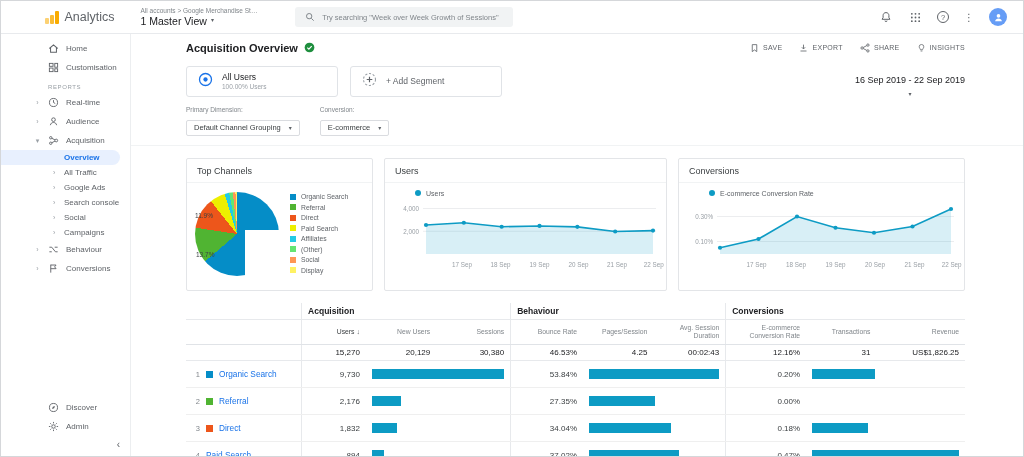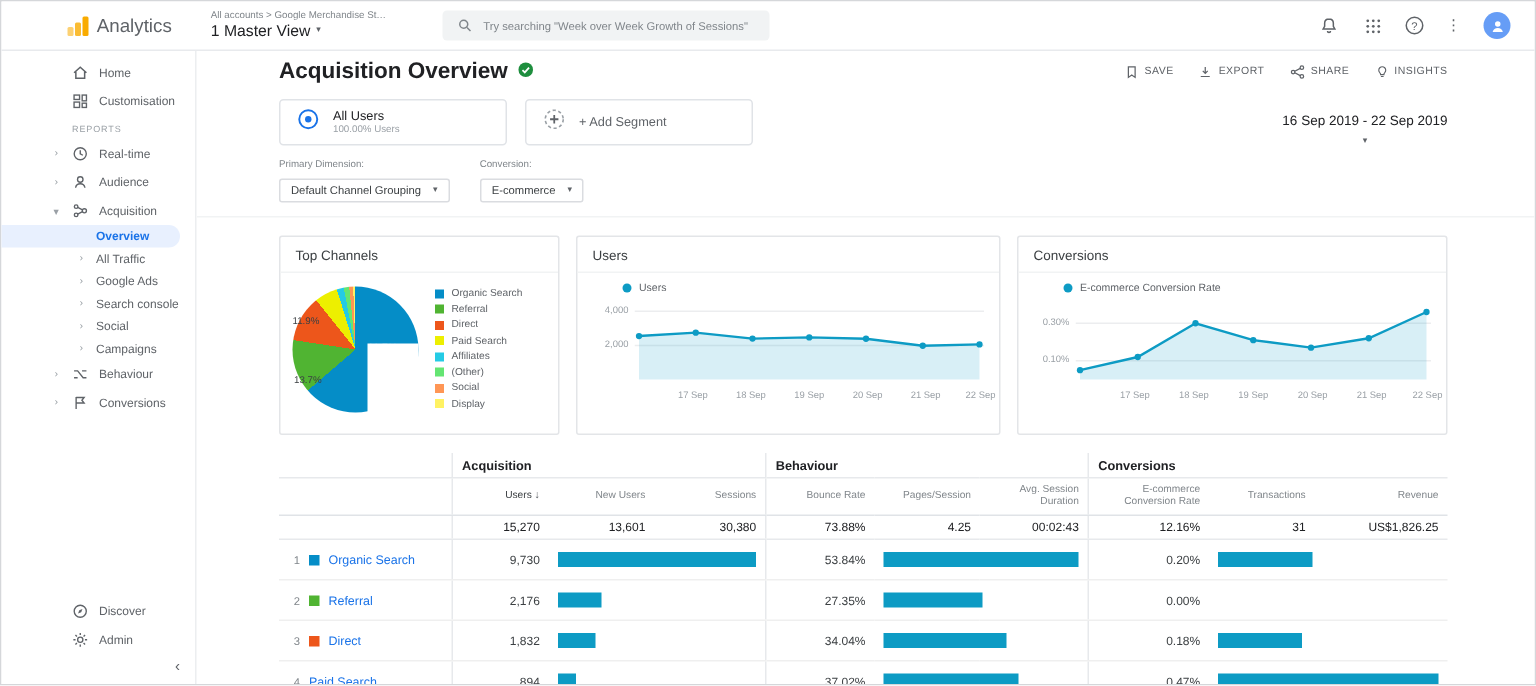--- a/index.html
+++ b/index.html
@@ -38,21 +38,21 @@
   .section-label { padding-left:47px; font-size:6px; letter-spacing:.6px; color:#9aa0a6; margin:7px 0 3px; }
   .sub-item { display:flex; align-items:center; height:15px; padding-left:52px; gap:4px; font-size:8px; color:#5f6368; cursor:pointer; }
   .sub-item .chev { font-size:7px; color:#9aa0a6; width:7px; }
   .sub-item.selected { background:#e8f0fe; color:#1a73e8; font-weight:bold; border-radius:0 14px 14px 0; margin-right:10px; padding-left:63px; }
   .sidebar-bottom { position:absolute; bottom:4px; left:0; right:0; }
   .collapse-row { display:flex; justify-content:flex-end; padding:3px 10px 2px 0; color:#5f6368; font-size:10px; cursor:pointer; }
 
   
   .main { position:absolute; top:33px; left:130px; right:0; bottom:0; background:#fff; overflow:hidden; }
   .titlebar { height:27px; display:flex; align-items:center; padding:0 58px 0 55px; }
-  .page-title { font-size:15px; font-weight:bold; color:#202124; margin-right:6px; }
+  .page-title { font-size:11px; font-weight:bold; color:#202124; margin-right:6px; }
   .title-actions { margin-left:auto; display:flex; align-items:center; gap:17px; color:#5f6368; }
   .action { display:flex; align-items:center; gap:4px; font-size:7px; letter-spacing:.3px; cursor:pointer; }
   .action svg { color:#5f6368; }
 
   .segment-band { display:flex; align-items:flex-start; padding:5px 58px 9px 55px; }
   .segment-chip { width:152px; height:31px; border:1px solid #e0e3e7; border-radius:3px; background:#fff; display:flex; align-items:center; gap:9px; padding:0 11px; margin-right:12px; cursor:pointer; }
   .chip-text { line-height:1.25; }
   .chip-title { font-size:8.5px; color:#202124; }
   .chip-sub { font-size:6.5px; color:#9aa0a6; }
   .add-chip .chip-title { color:#5f6368; }
@@ -544,23 +544,23 @@
           <th class="gs"><span>Bounce Rate</span></th>
           <th><span>Pages/Session</span></th>
           <th><span>Avg. Session Duration</span></th>
           <th class="gs"><span>E-commerce Conversion Rate</span></th>
           <th><span>Transactions</span></th>
           <th><span>Revenue</span></th>
         </tr>
         <tr class="totals-row">
           <td></td>
           <td class="gs">15,270</td>
-          <td>13,601</td>
+          <td>20,129</td>
           <td>30,380</td>
-          <td class="gs">73.88%</td>
+          <td class="gs">46.53%</td>
           <td>4.25</td>
           <td>00:02:43</td>
           <td class="gs">12.16%</td>
           <td>31</td>
           <td>US$1,826.25</td>
         </tr>
 
         <tr class="data-row">
           <td>
                 <span class="chan-cell">

